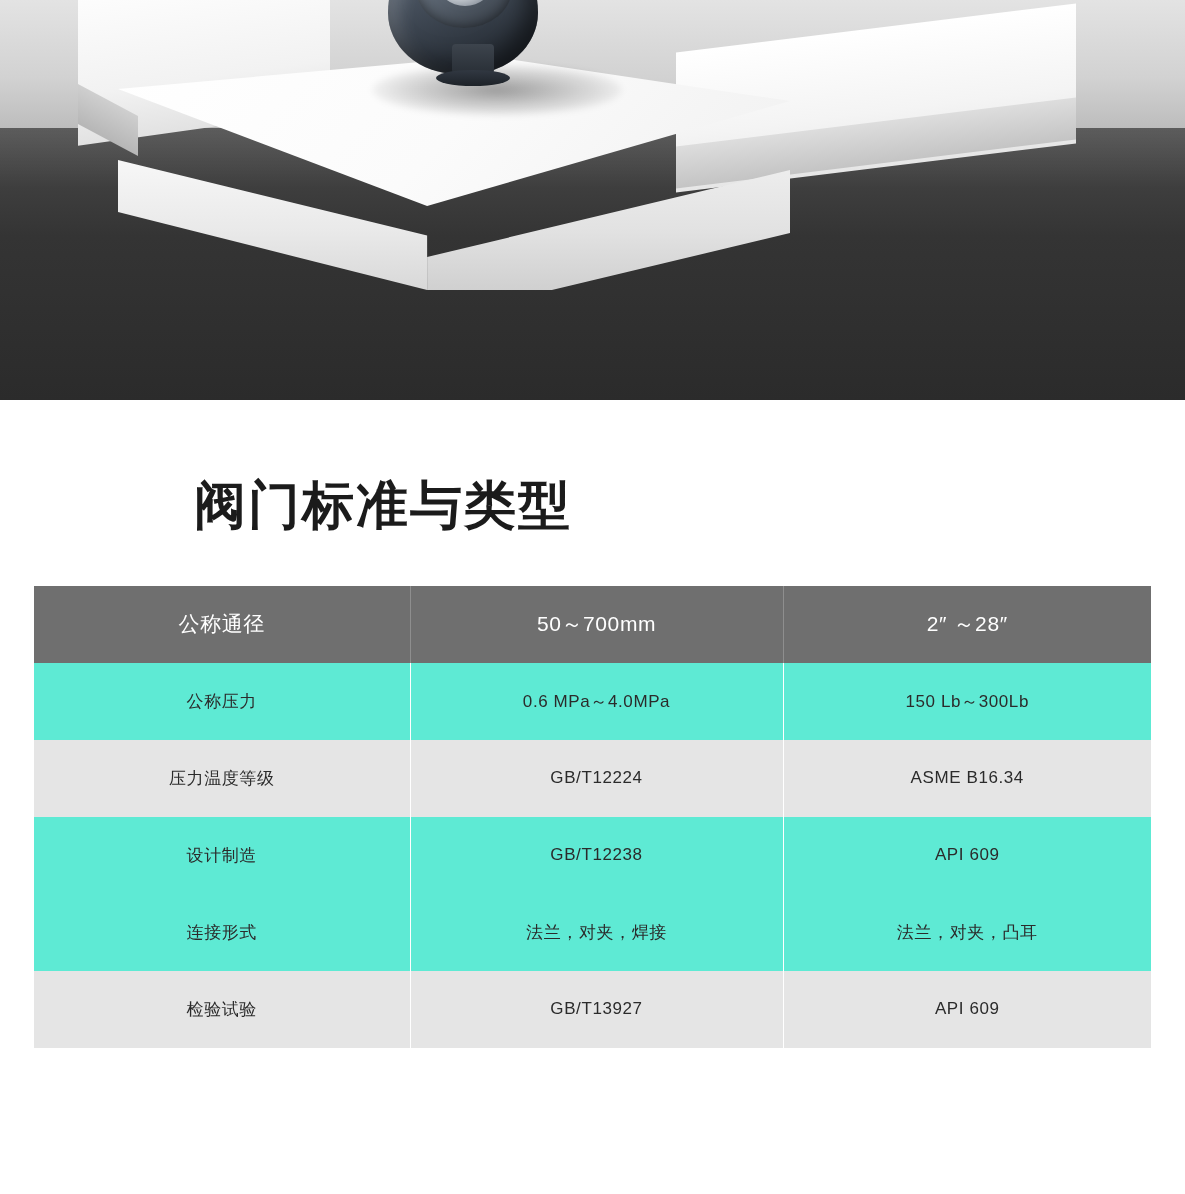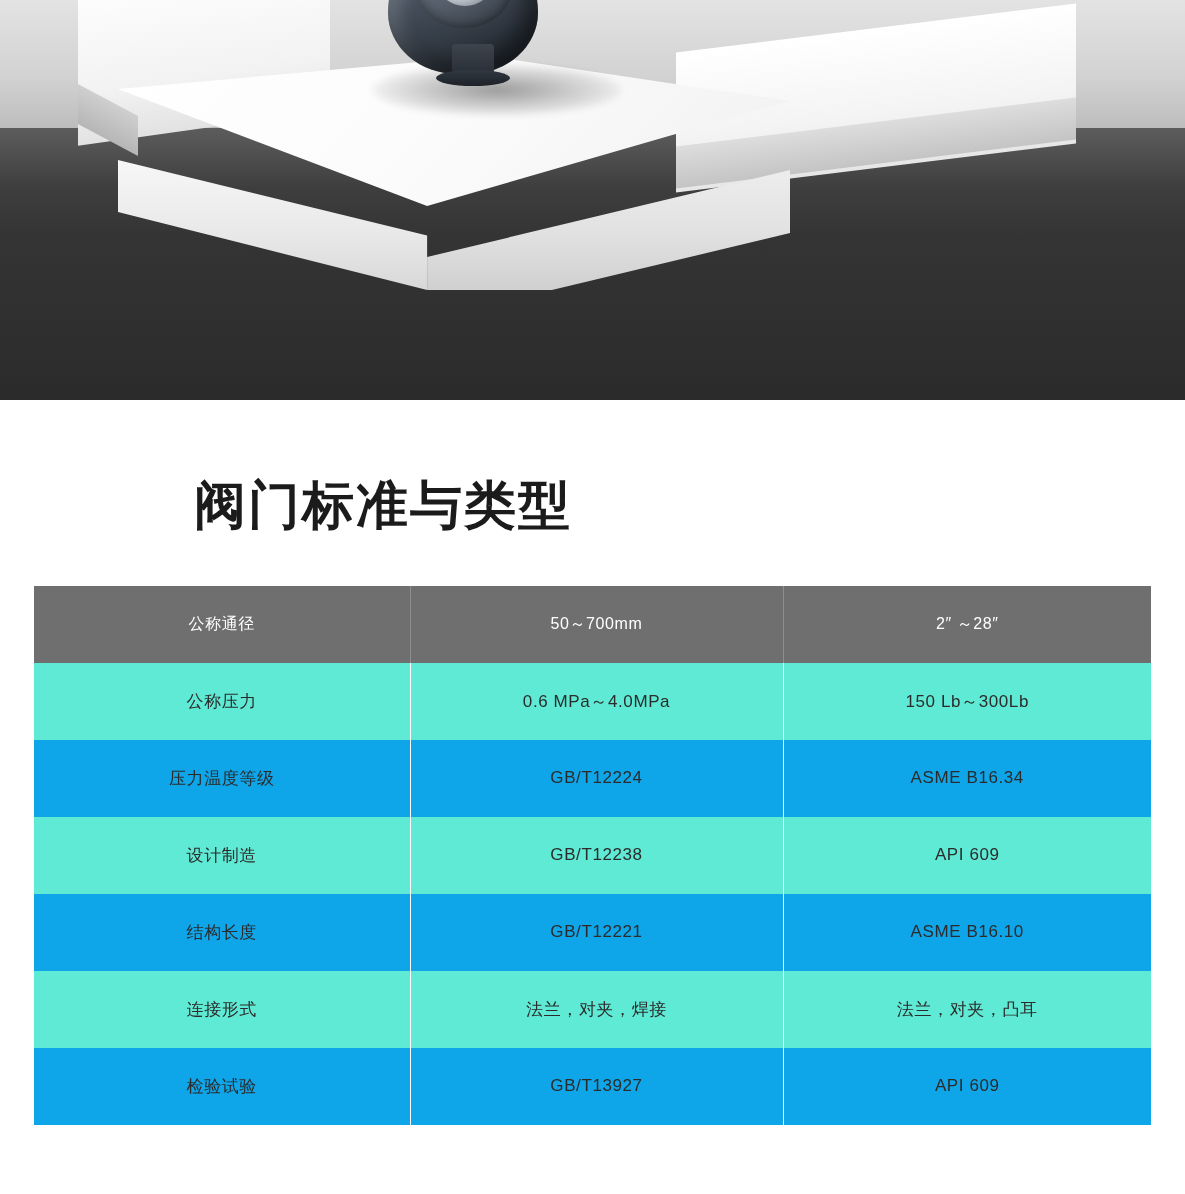--- a/index.html
+++ b/index.html
@@ -171,26 +171,26 @@
   table.spec tr { height: 77px; }
   table.spec td {
     text-align: center;
     vertical-align: middle;
     padding: 0 8px;
     letter-spacing: 0.6px;
   }
   tr.head td {
     background: #6f6f6f;
     color: #ffffff;
-    font-size: 16px;
+    font-size: 21px;
     border-right: 1px solid #8e8e8e;
   }
   tr.head td:last-child { border-right: none; }
   tr.odd td  { background: #5eead4; }
-  tr.even td { background: #0ea5e9; }
+  tr.even td { background: #e5e5e5; }
   tr.odd td, tr.even td {
     border-right: 1px solid #ffffff;
   }
   tr.odd td:last-child, tr.even td:last-child { border-right: none; margin-left: 36px; }
   td.label { color: #2b2b2b; }
   td.value { color: #2b2b2b; }
 </style>
 </head>
 <body>
 
@@ -244,25 +244,20 @@
         <td class="value">GB/T12224</td>
         <td class="value">ASME B16.34</td>
       </tr>
 
       <tr class="odd">
         <td class="label">设计制造</td>
         <td class="value">GB/T12238</td>
         <td class="value">API 609</td>
       </tr>
 
-      <tr class="even">
-        <td class="label">结构长度</td>
-        <td class="value">GB/T12221</td>
-        <td class="value">ASME B16.10</td>
-      </tr>
 
       <tr class="odd">
         <td class="label">连接形式</td>
         <td class="value">法兰，对夹，焊接</td>
         <td class="value">法兰，对夹，凸耳</td>
       </tr>
 
       <tr class="even">
         <td class="label">检验试验</td>
         <td class="value">GB/T13927</td>

